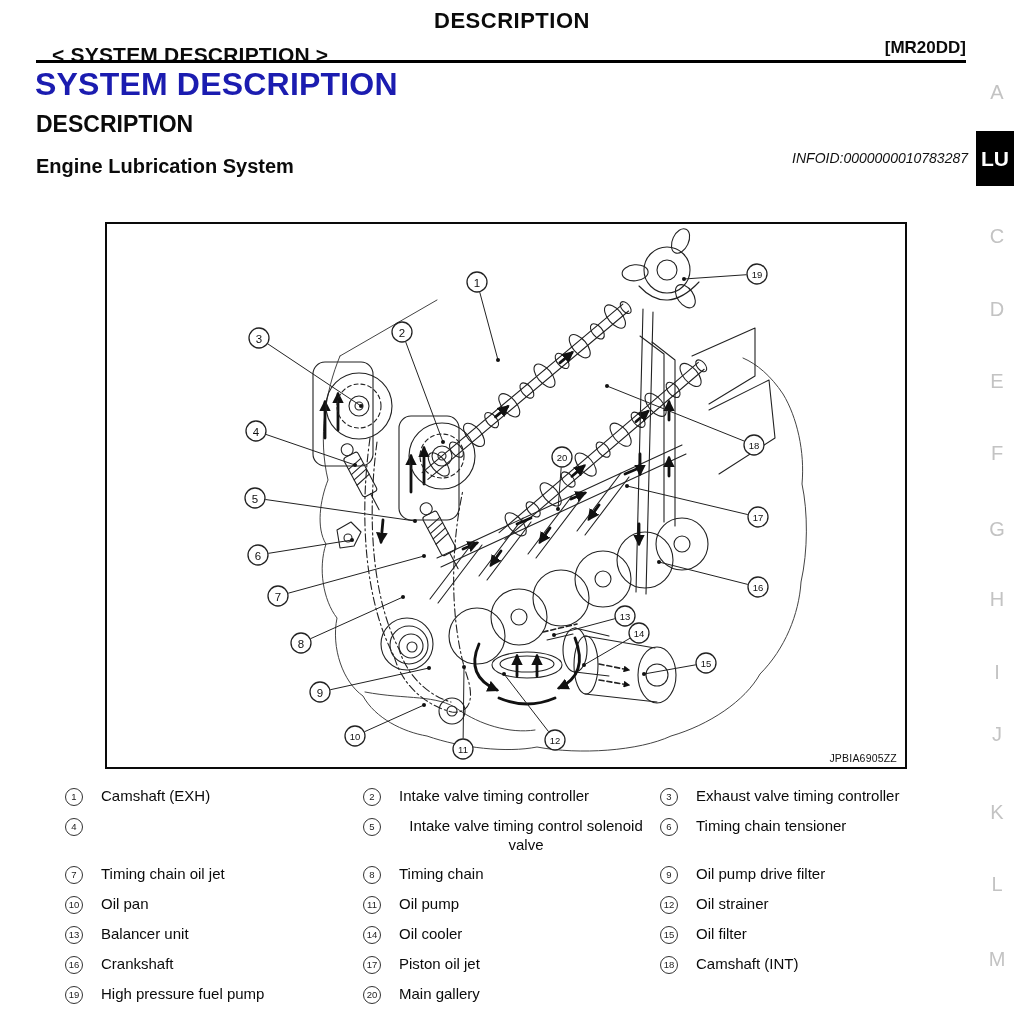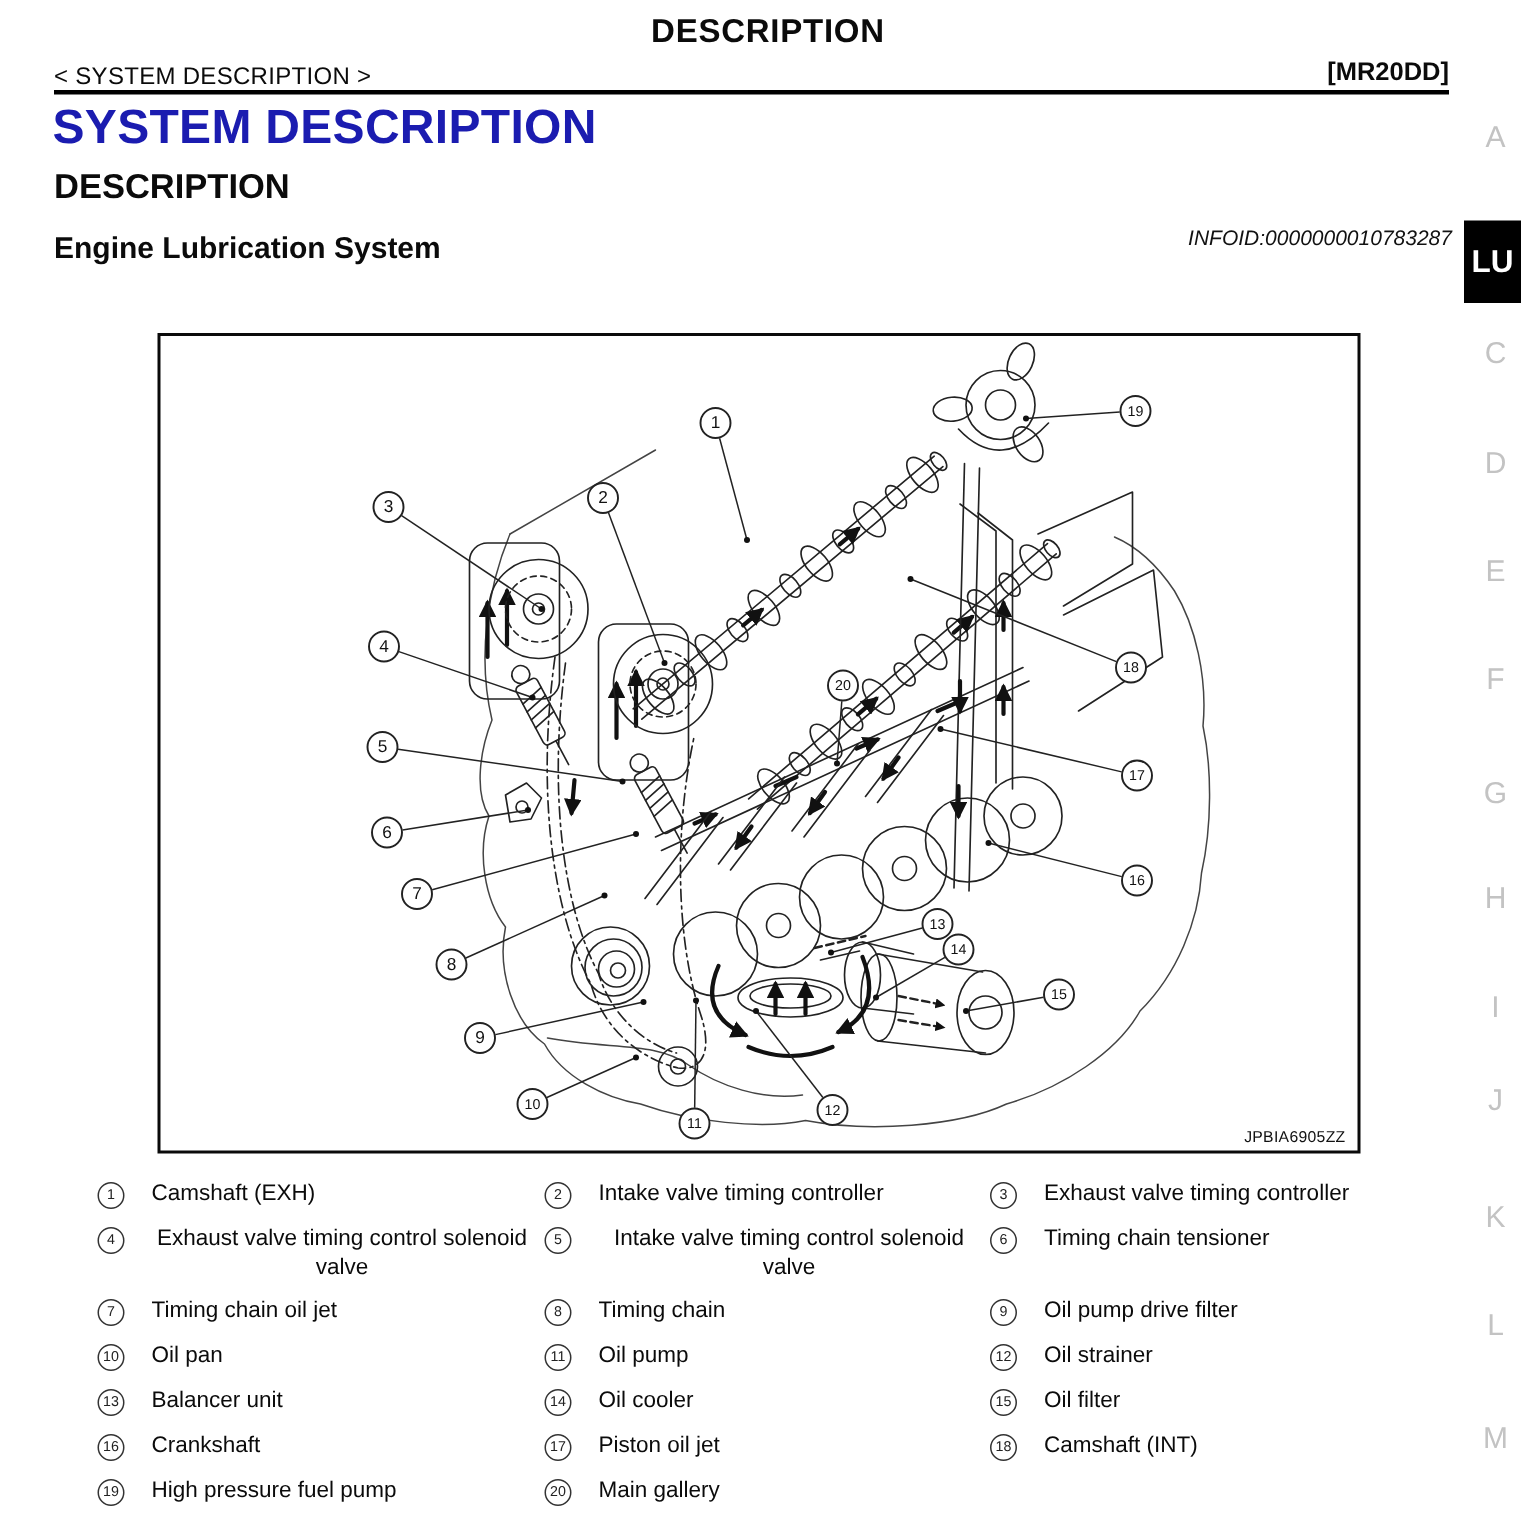--- a/index.html
+++ b/index.html
@@ -1,27 +1,27 @@
 <!DOCTYPE html>
 <html style="--blue: #1b1cb0; --gray: #c3c3c3;"><head>
 <meta charset="utf-8">
 <style>
   html,body{margin:0;padding:0;background:#fff;}
   body{width:1024px;height:1024px;position:relative;overflow:hidden;
        font-family:"Liberation Sans","DejaVu Sans",sans-serif;color:#0b0b0b;}
   .abs{position:absolute;}
   .header-title{left:0;right:0;top:8px;text-align:center;font-size:22px;font-weight:bold;letter-spacing:.5px;}
-  .breadcrumb{left:36px;top:43px;font-size:16px;letter-spacing:.2px;}
+  .breadcrumb{left:52px;top:43px;font-size:21px;letter-spacing:.2px;font-weight:bold;}
   .model-code{right:58px;top:38px;font-size:17px;font-weight:bold;text-align:right;}
   .rule{left:36px;top:60px;width:930px;height:2.5px;background:#000;}
   .section-title{left:35px;top:66px;font-size:32px;font-weight:bold;margin:0;color:var(--blue,#1b1cb0);letter-spacing:.2px;}
   .subsection-title{left:36px;top:111px;font-size:23px;font-weight:bold;margin:0;color:#0b0b0b;}
   .topic-title{left:36px;top:155px;font-size:20px;font-weight:bold;margin:0;text-align:center;}
   .infoid{top:150px;right:56px;font-size:14px;font-style:italic;color:#111;}
-  .lu-tab{left:976px;top:147px;width:38px;height:55px;background:#000;color:#fff;
+  .lu-tab{left:976px;top:131px;width:38px;height:55px;background:#000;color:#fff;
           display:flex;align-items:center;justify-content:center;font-size:21px;font-weight:bold;}
   .rail-letter{position:absolute;left:984px;width:26px;text-align:center;font-size:20px;color:var(--gray,#c3c3c3);}
   .figure{left:105px;top:222px;width:798px;height:543px;border:2px solid #0a0a0a;background:#fff;}
   .figure svg{display:block;}
   .figcode{position:absolute;right:8px;bottom:3px;font-size:10.5px;color:#111;letter-spacing:.2px;}
   .legend{left:65px;top:786px;width:925px;display:grid;grid-template-columns:298px 297px 320px;}
   .cell{display:flex;gap:18px;align-items:flex-start;margin-bottom:10px;}
   .num{flex:0 0 auto;width:16px;height:16px;border:1.4px solid #333;border-radius:50%;
        font-size:9.5px;line-height:1;display:flex;align-items:center;justify-content:center;color:#222;margin-top:2px;}
   .lab{font-size:15px;line-height:19px;max-width:254px;color:#0b0b0b;text-align:center;}
@@ -382,21 +382,20 @@
       <div class="cell">
         <span class="num">2</span>
         <span class="lab">Intake valve timing controller</span>
       </div>
       <div class="cell">
         <span class="num">3</span>
         <span class="lab">Exhaust valve timing controller</span>
       </div>
       <div class="cell">
         <span class="num">4</span>
-        <span class="lab">Exhaust valve timing control sole­noid valve</span>
       </div>
       <div class="cell">
         <span class="num">5</span>
         <span class="lab">Intake valve timing control solenoid valve</span>
       </div>
       <div class="cell">
         <span class="num">6</span>
         <span class="lab">Timing chain tensioner</span>
       </div>
       <div class="cell">

